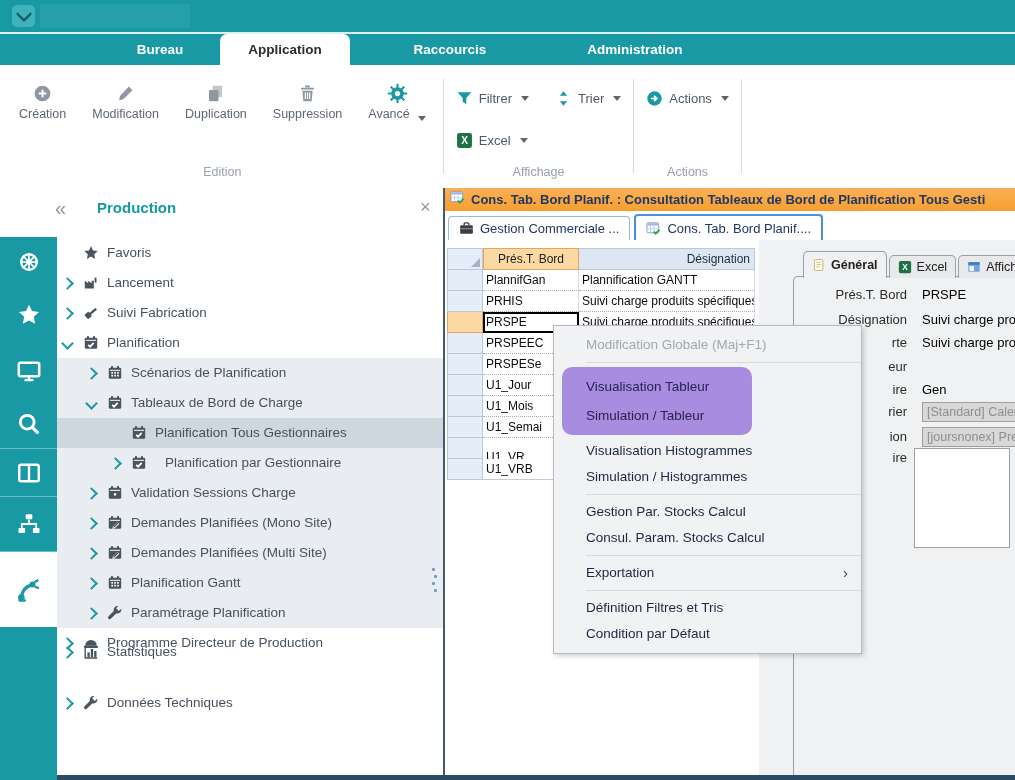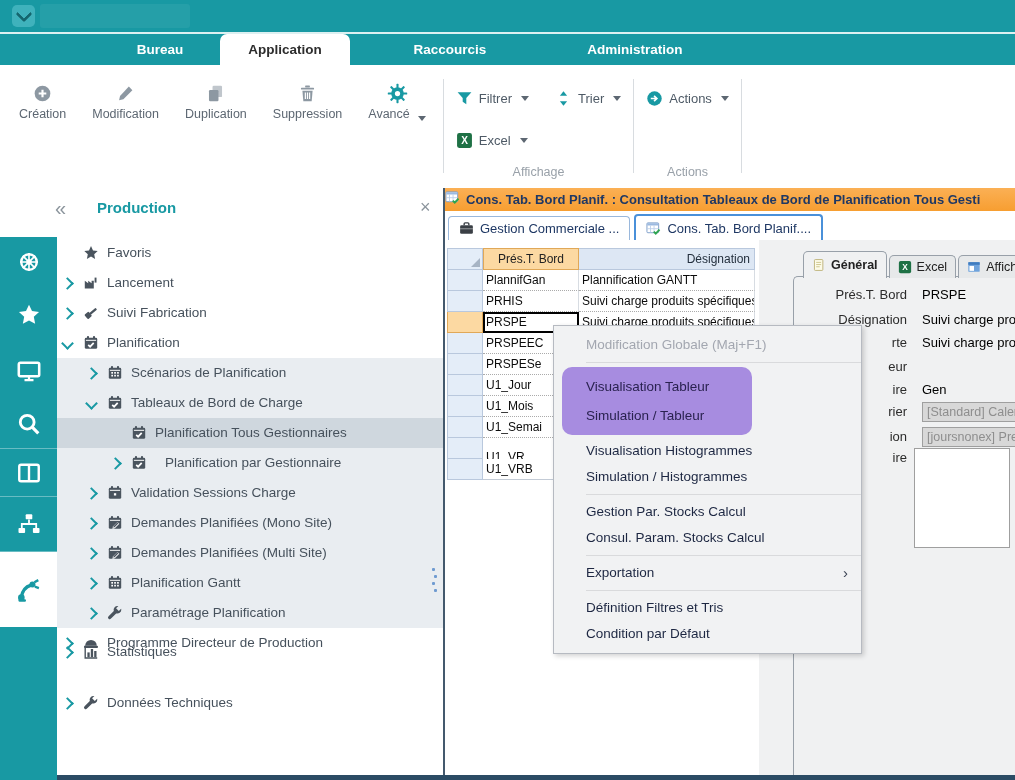--- a/index.html
+++ b/index.html
@@ -47,21 +47,21 @@
   .trow .chev.right{transform:rotate(-45deg);}
   .trow .chev.down{transform:rotate(45deg);}
   .trow .ticon{position:absolute;top:7px;width:16px;height:16px;}
   .trow .tlabel{position:absolute;top:7px;font-size:13.5px;color:#46515c;white-space:nowrap;}
   #tree-splitter{position:absolute;left:428px;top:568px;width:10px;height:40px;display:flex;flex-direction:column;gap:4px;align-items:center;cursor:default;}
   #tree-splitter i{width:3px;height:3px;background:#6f9bd1;border-radius:1px;}
   #tree-splitter i:nth-child(even){margin-left:4px;}
 
   
   #docwin{position:absolute;left:443px;top:188px;width:572px;height:587px;border-left:2px solid #44596d;box-sizing:border-box;background:#fff;}
-  #doc-titlebar{position:absolute;left:0;top:0;right:0;height:23px;background:linear-gradient(#fbb055,#f79e31);display:flex;align-items:center;gap:6px;overflow:hidden;}
+  #doc-titlebar{position:absolute;left:0;top:0;right:0;height:23px;background:linear-gradient(#fbb055,#f79e31);display:flex;align-items:center;gap:6px;padding-left:5px;overflow:hidden;}
   #doc-title{color:#1f3864;font-size:13px;font-weight:bold;white-space:nowrap;}
   #doc-tabstrip{position:absolute;left:0;top:23px;right:0;height:29px;background:#fff;display:flex;align-items:flex-end;padding-left:3px;}
   .dtab{display:flex;align-items:center;gap:6px;height:24px;padding:0 10px;border:1px solid #9ab8dc;border-bottom:none;border-radius:4px 4px 0 0;font-size:13px;color:#1f3864;background:#fff;margin-right:4px;box-sizing:border-box;cursor:default;white-space:nowrap;}
   .dtab.active{border:2px solid #4a90d9;border-bottom:none;height:26px;}
 
   
   #grid{position:absolute;left:2px;top:52px;width:312px;bottom:0;background:#fff;font-size:12px;color:#0b0b0b;}
   .gh{position:absolute;box-sizing:border-box;display:flex;align-items:center;}
   .gh.corner{background:#e4edf8;border:1px solid #b9c8dd;}
   .gh.corner .tri{position:absolute;right:2px;bottom:2px;width:0;height:0;border-left:9px solid transparent;border-bottom:9px solid #a7b4c4;}
@@ -186,20 +186,21 @@
                   <circle cx="8" cy="8" r="2" fill="#fff"></circle>
                 </svg>
               </span>
             </div>
             <div class="blabel">
               <span>Avancé</span>
               <span class="caret"></span>
             </div>
           </div>
         </div>
+        <div class="rgroup-label">Edition</div>
       </div>
       <div class="vsep"></div>
       <div class="rgroup">
         <div class="smallgrid">
           <div class="smallbtn">
             <span style="display: inline-flex; align-items: center;">
               <svg width="17" height="17" viewBox="0 0 16 16" xmlns="http://www.w3.org/2000/svg">
                 <path d="M1.5 2h13L9.7 7.5v6L6.3 11V7.5z" fill="#1899a3"></path>
               </svg>
             </span>

